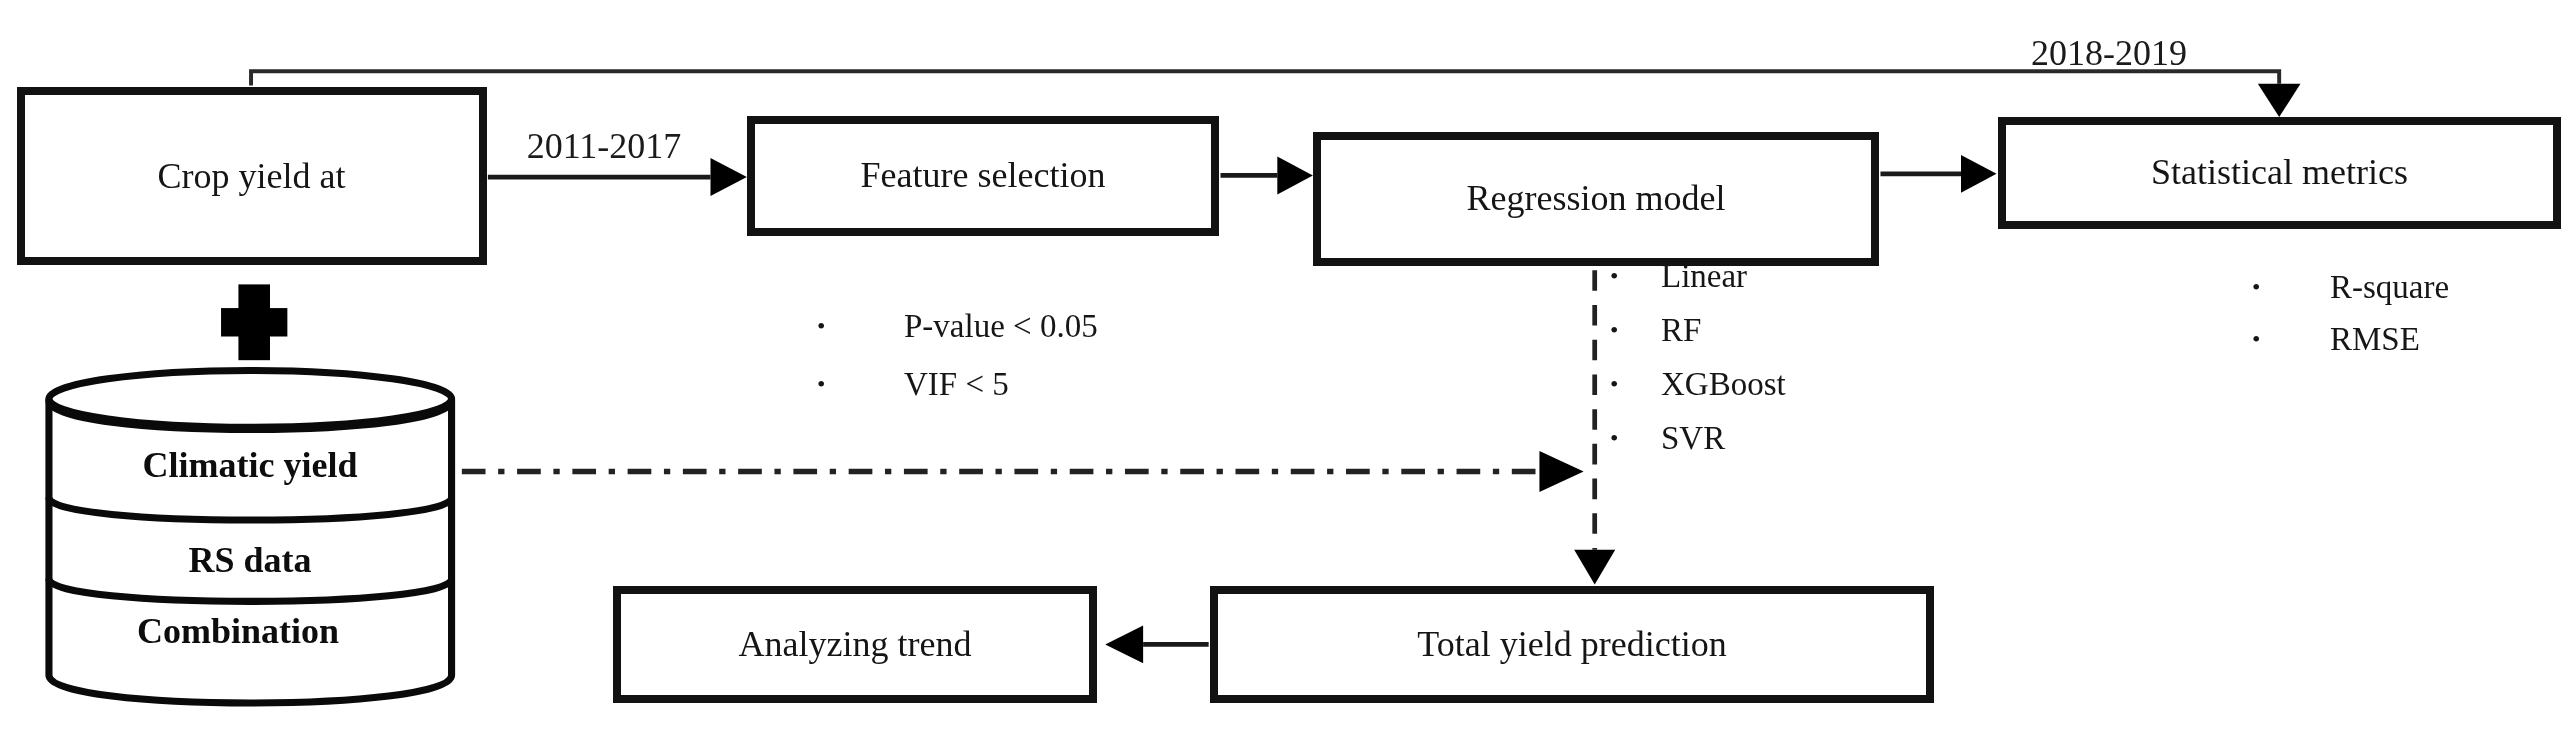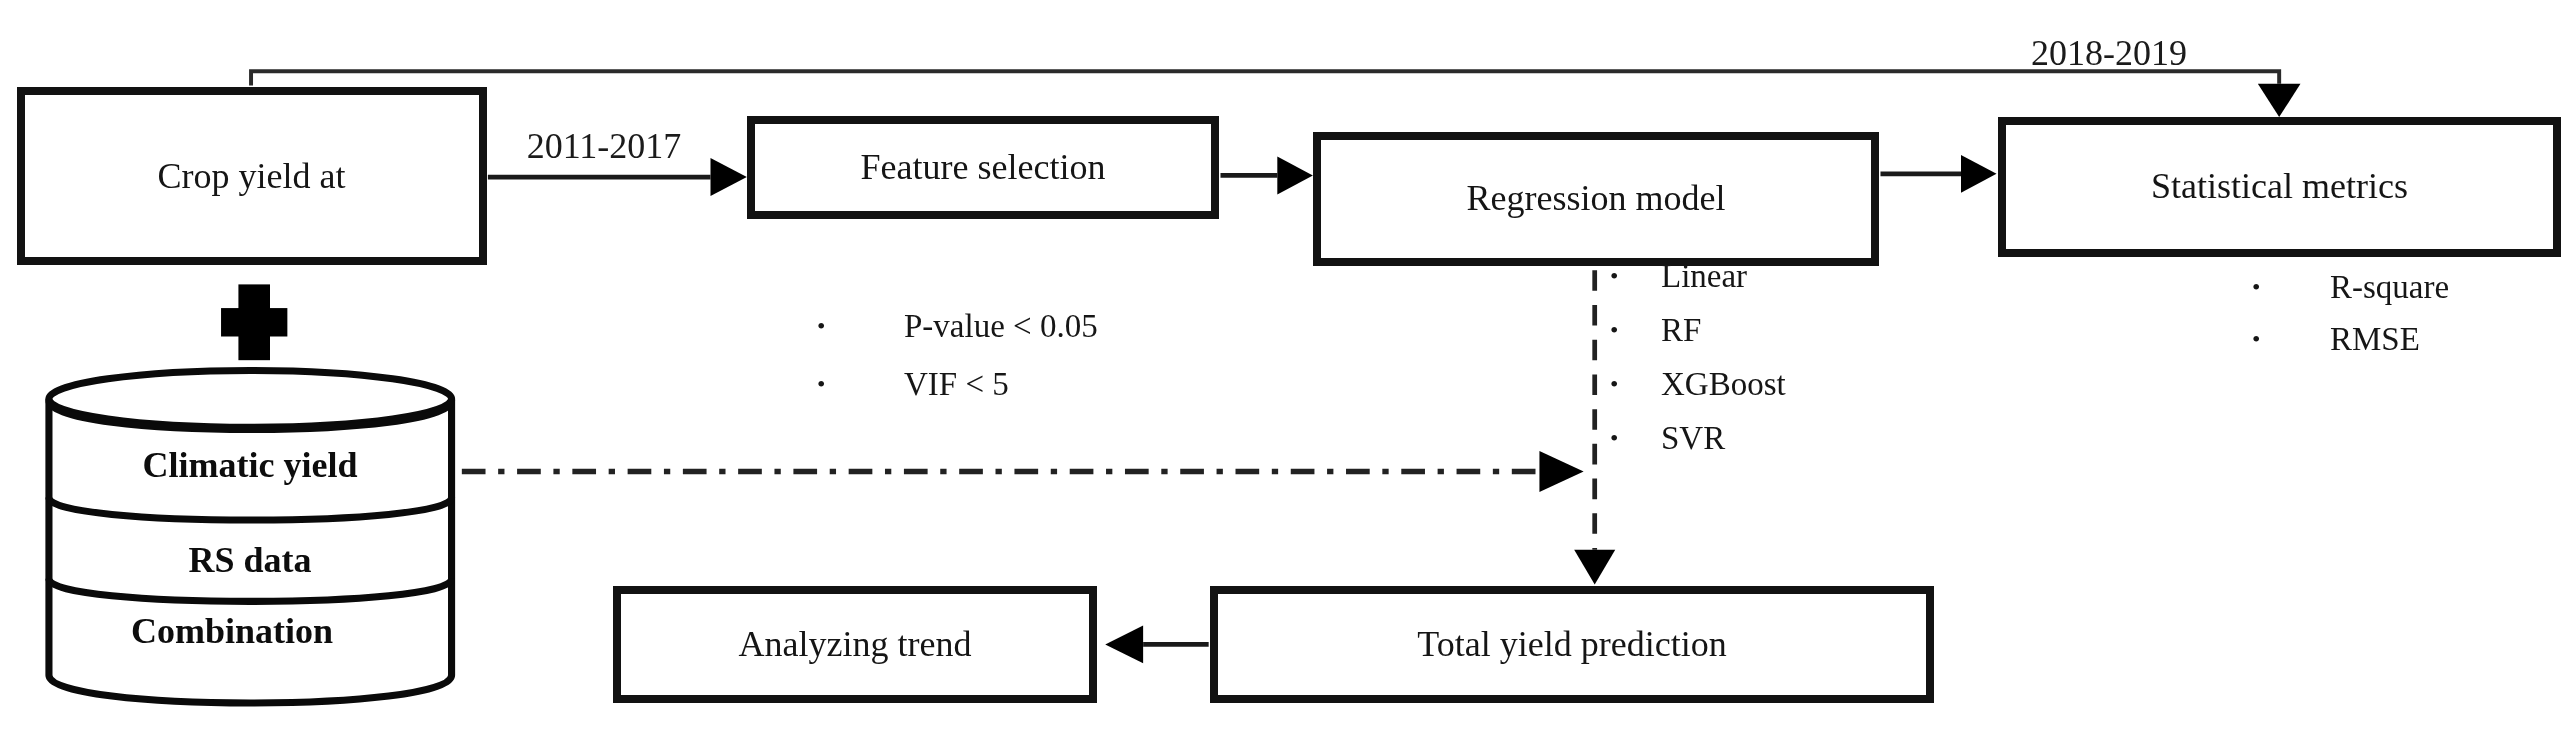--- a/index.html
+++ b/index.html
@@ -95,29 +95,29 @@
       <path d="M 62,733 C 62,771 572,771 572,733" fill="none" stroke="#0a0a0a" stroke-width="9"></path>
     </g>
   </svg>
 
   <div class="box" style="left:16.6px;top:87px;width:470px;height:178px;">
     <div class="two-line">
       <div>Crop yield at</div>
     </div>
   </div>
 
-  <div class="box" style="left:747px;top:116px;width:472px;height:103px;">
+  <div class="box" style="left:747px;top:116px;width:472px;height:120px;">
     <span>Feature selection</span>
   </div>
 
   <div class="box" style="left:1313px;top:120px;width:566px;height:134px;margin-top:12px;">
     <span>Regression model</span>
   </div>
 
-  <div class="box" style="left:1998px;top:117px;width:563px;height:140px;">
+  <div class="box" style="left:1998px;top:117px;width:563px;height:112px;">
     <span>Statistical metrics</span>
   </div>
 
   <div class="box" style="left:613px;top:586px;width:484px;height:117px;">
     <span>Analyzing trend</span>
   </div>
 
   <div class="box" style="left:1210px;top:586px;width:724px;height:117px;">
     <span>Total yield prediction</span>
   </div>
@@ -161,16 +161,16 @@
       <span>R-square</span>
     </div>
     <div class="row">
       <span class="bullet">•</span>
       <span>RMSE</span>
     </div>
   </div>
 
   <div class="cyl-label" style="left:250px;top:465px;">Climatic yield</div>
   <div class="cyl-label" style="left:250px;top:560px;">RS data</div>
-  <div class="cyl-label" style="left:232px;top:631px;">Combination</div>
+  <div class="cyl-label" style="left:238px;top:631px;">Combination</div>
 
 </div>
 
 
 </body></html>

